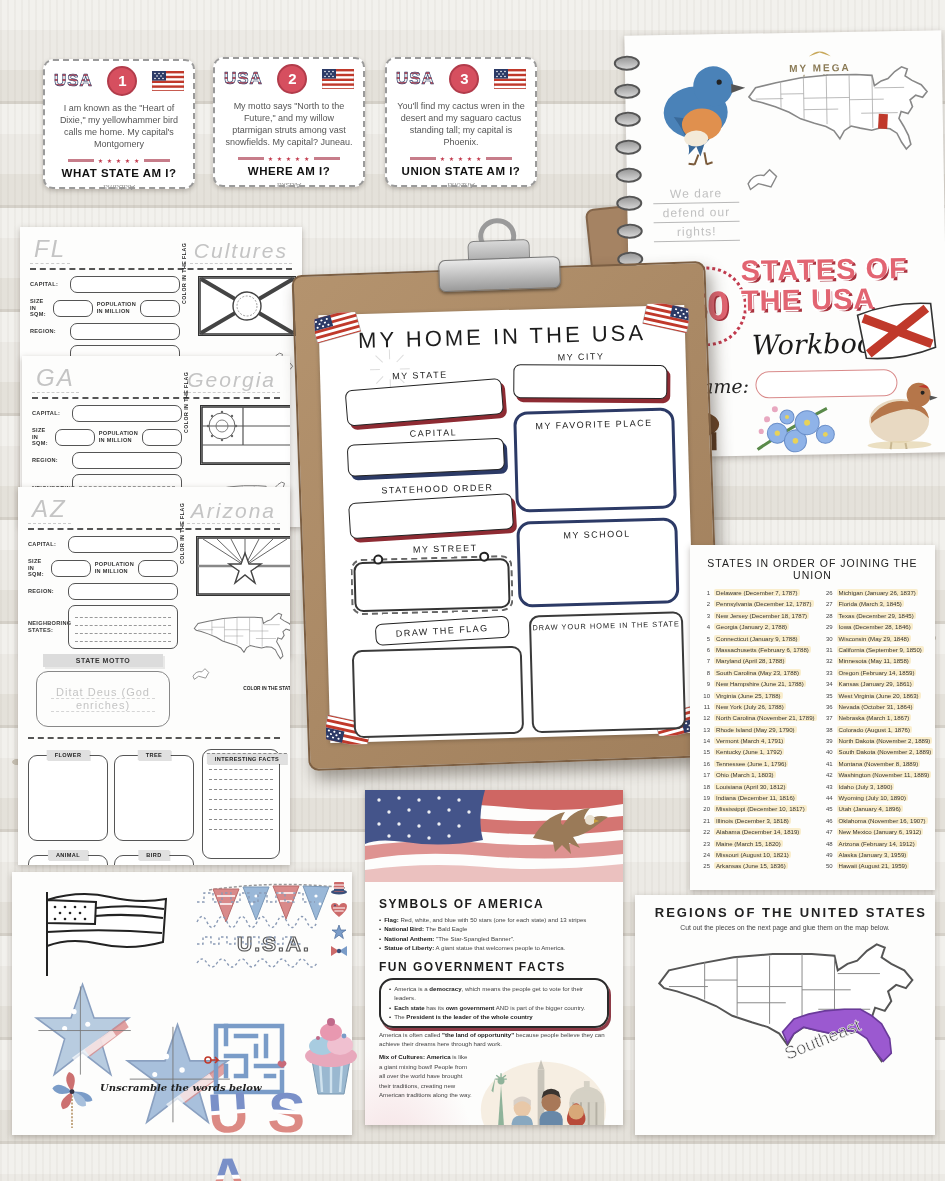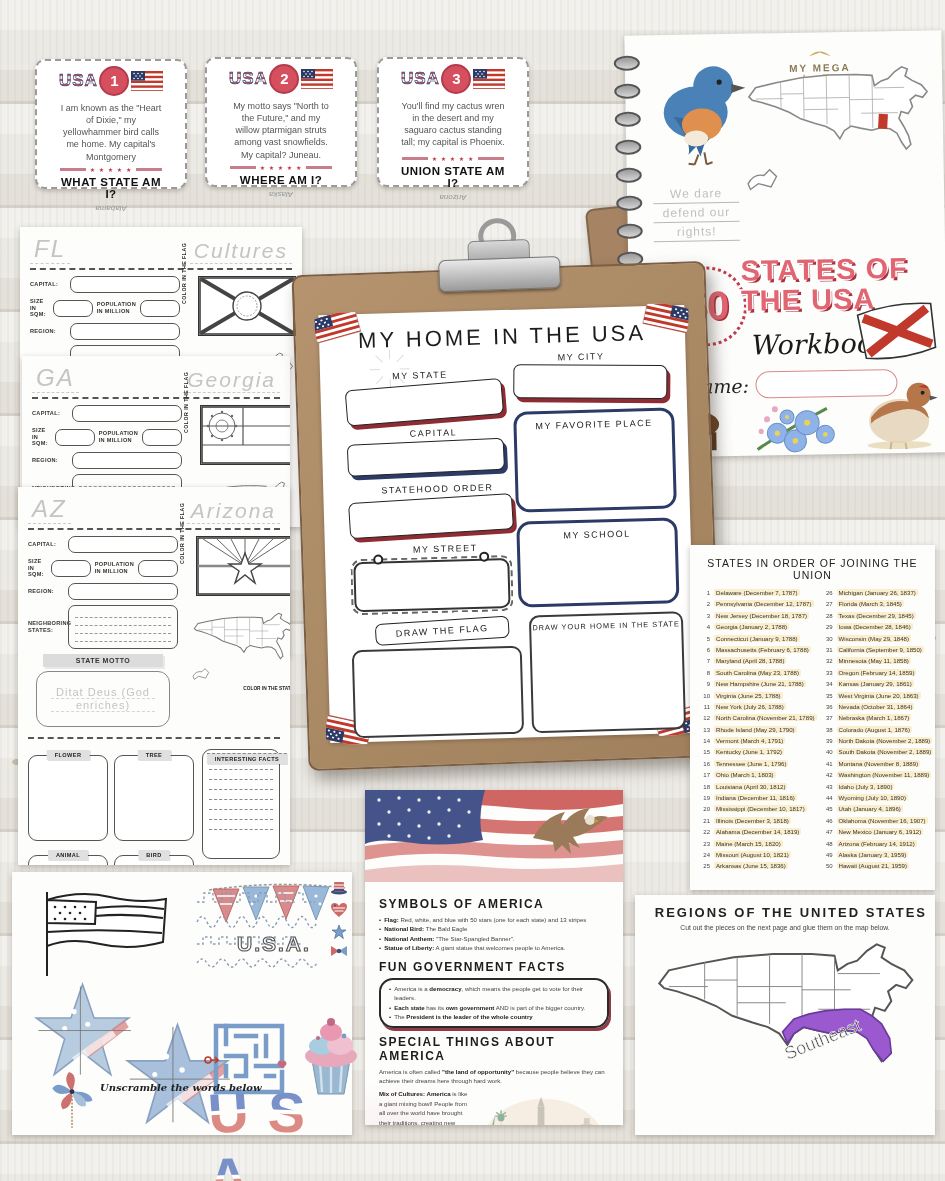--- a/index.html
+++ b/index.html
@@ -8,21 +8,21 @@
     background:
       radial-gradient(10px 6px at 903px 252px, #b5afa2 0 60%, transparent 70%),
       radial-gradient(12px 7px at 928px 638px, #b5afa2 0 60%, transparent 70%),
       radial-gradient(9px 5px at 18px 762px, #c5bfb2 0 60%, transparent 70%),
       repeating-linear-gradient(90deg, rgba(120,110,95,.05) 0 2px, transparent 2px 7px),
       repeating-linear-gradient(180deg, #f2f1ed 0 30px, #eceae5 30px 70px, #e4e1da 70px 101px, #d5d1c9 101px 104px);}
   .abs{position:absolute;}
   .page{position:absolute;background:#fdfdfc;box-shadow:0 2px 6px rgba(80,70,60,.35);}
   
   .card{width:152px;height:130px;background:#fff;border:2px dashed #9a9a9a;border-radius:10px;
-    box-shadow:0 2px 4px rgba(80,70,60,.3);padding:7px 22px;box-sizing:border-box;text-align:center;}
+    box-shadow:0 2px 4px rgba(80,70,60,.3);padding:7px 9px;box-sizing:border-box;text-align:center;margin-left:8px;}
   .card-head{display:flex;align-items:center;justify-content:space-between;height:26px;}
   .usa-brand{font-weight:900;font-size:17px;letter-spacing:1px;color:#c05a6a;-webkit-text-stroke:.7px #3a4f7a;}
   @supports (-webkit-background-clip:text){
     .usa-brand{background:repeating-linear-gradient(0deg,#c4505c 0 2.5px,#f3eeec 2.5px 5px);
       -webkit-background-clip:text;color:transparent;}}
   .num-circle{width:26px;height:26px;border-radius:50%;background:#d64f5f;border:2px solid #b23c4b;
     color:#fff;font-weight:bold;font-size:15px;line-height:26px;text-align:center;}
   .riddle{font-size:9px;line-height:1.35;color:#555;margin-top:8px;min-height:52px;}
   .divider{display:flex;align-items:center;justify-content:center;gap:4px;margin:3px 0;}
   .divider .bar{width:26px;height:3px;background:#c77d8a;}
@@ -1032,21 +1032,20 @@
           </div>
           <div class="bullet">
             <span class="dot">•</span>
             <span><span class="b">Each state</span><span> has its </span><span class="b">own government</span><span> AND is part of the bigger country.</span></span>
           </div>
           <div class="bullet">
             <span class="dot">•</span>
             <span><span>The </span><span class="b">President is the leader of the whole country</span></span>
           </div>
         </div>
-      <div class="sym-h hand">SPECIAL THINGS ABOUT AMERICA</div>
       <div>
           <div class="seg-p"><span><span>America is often called </span><span class="b">"the land of opportunity"</span><span> because people believe they can achieve their dreams here through hard work.</span></span></div>
         </div>
       <div class="sym-split">
         <div class="txtcol">
           <div>
               <div class="seg-p"><span><span class="b">Mix of Cultures: America</span><span> is like a giant mixing bowl! People from all over the world have brought their traditions, creating new American traditions along the way.</span></span></div>
             </div>
 
         </div>

